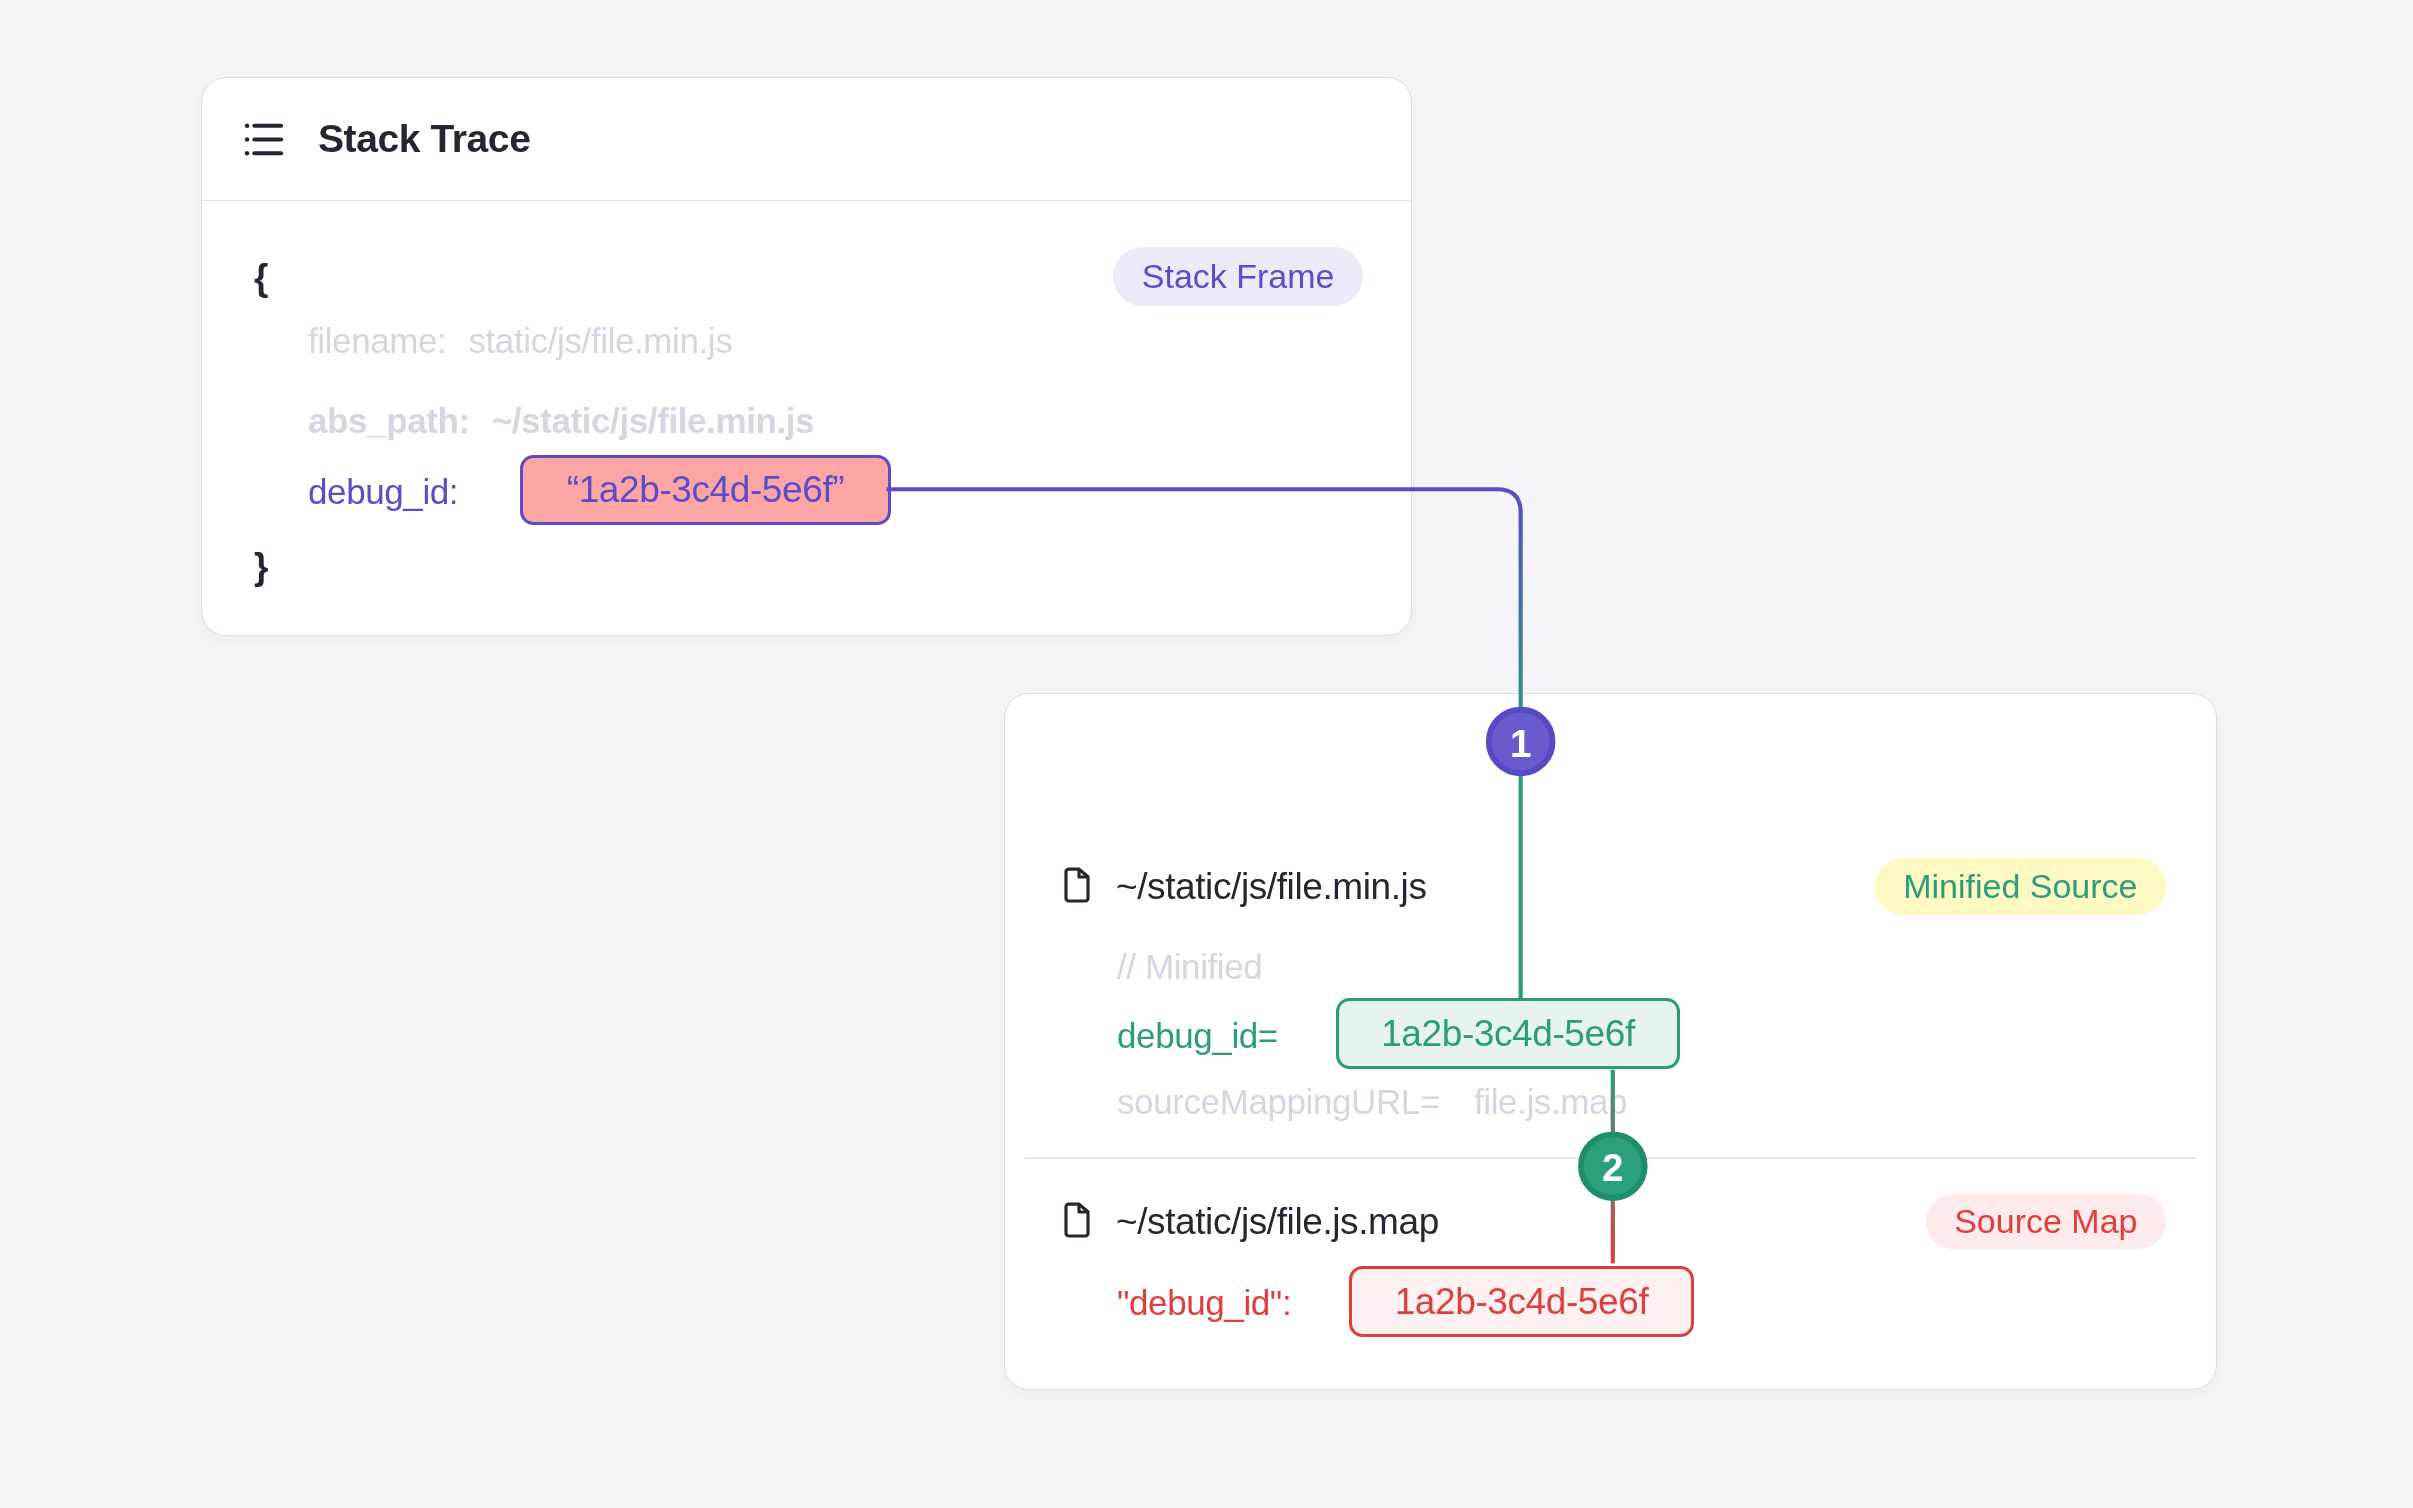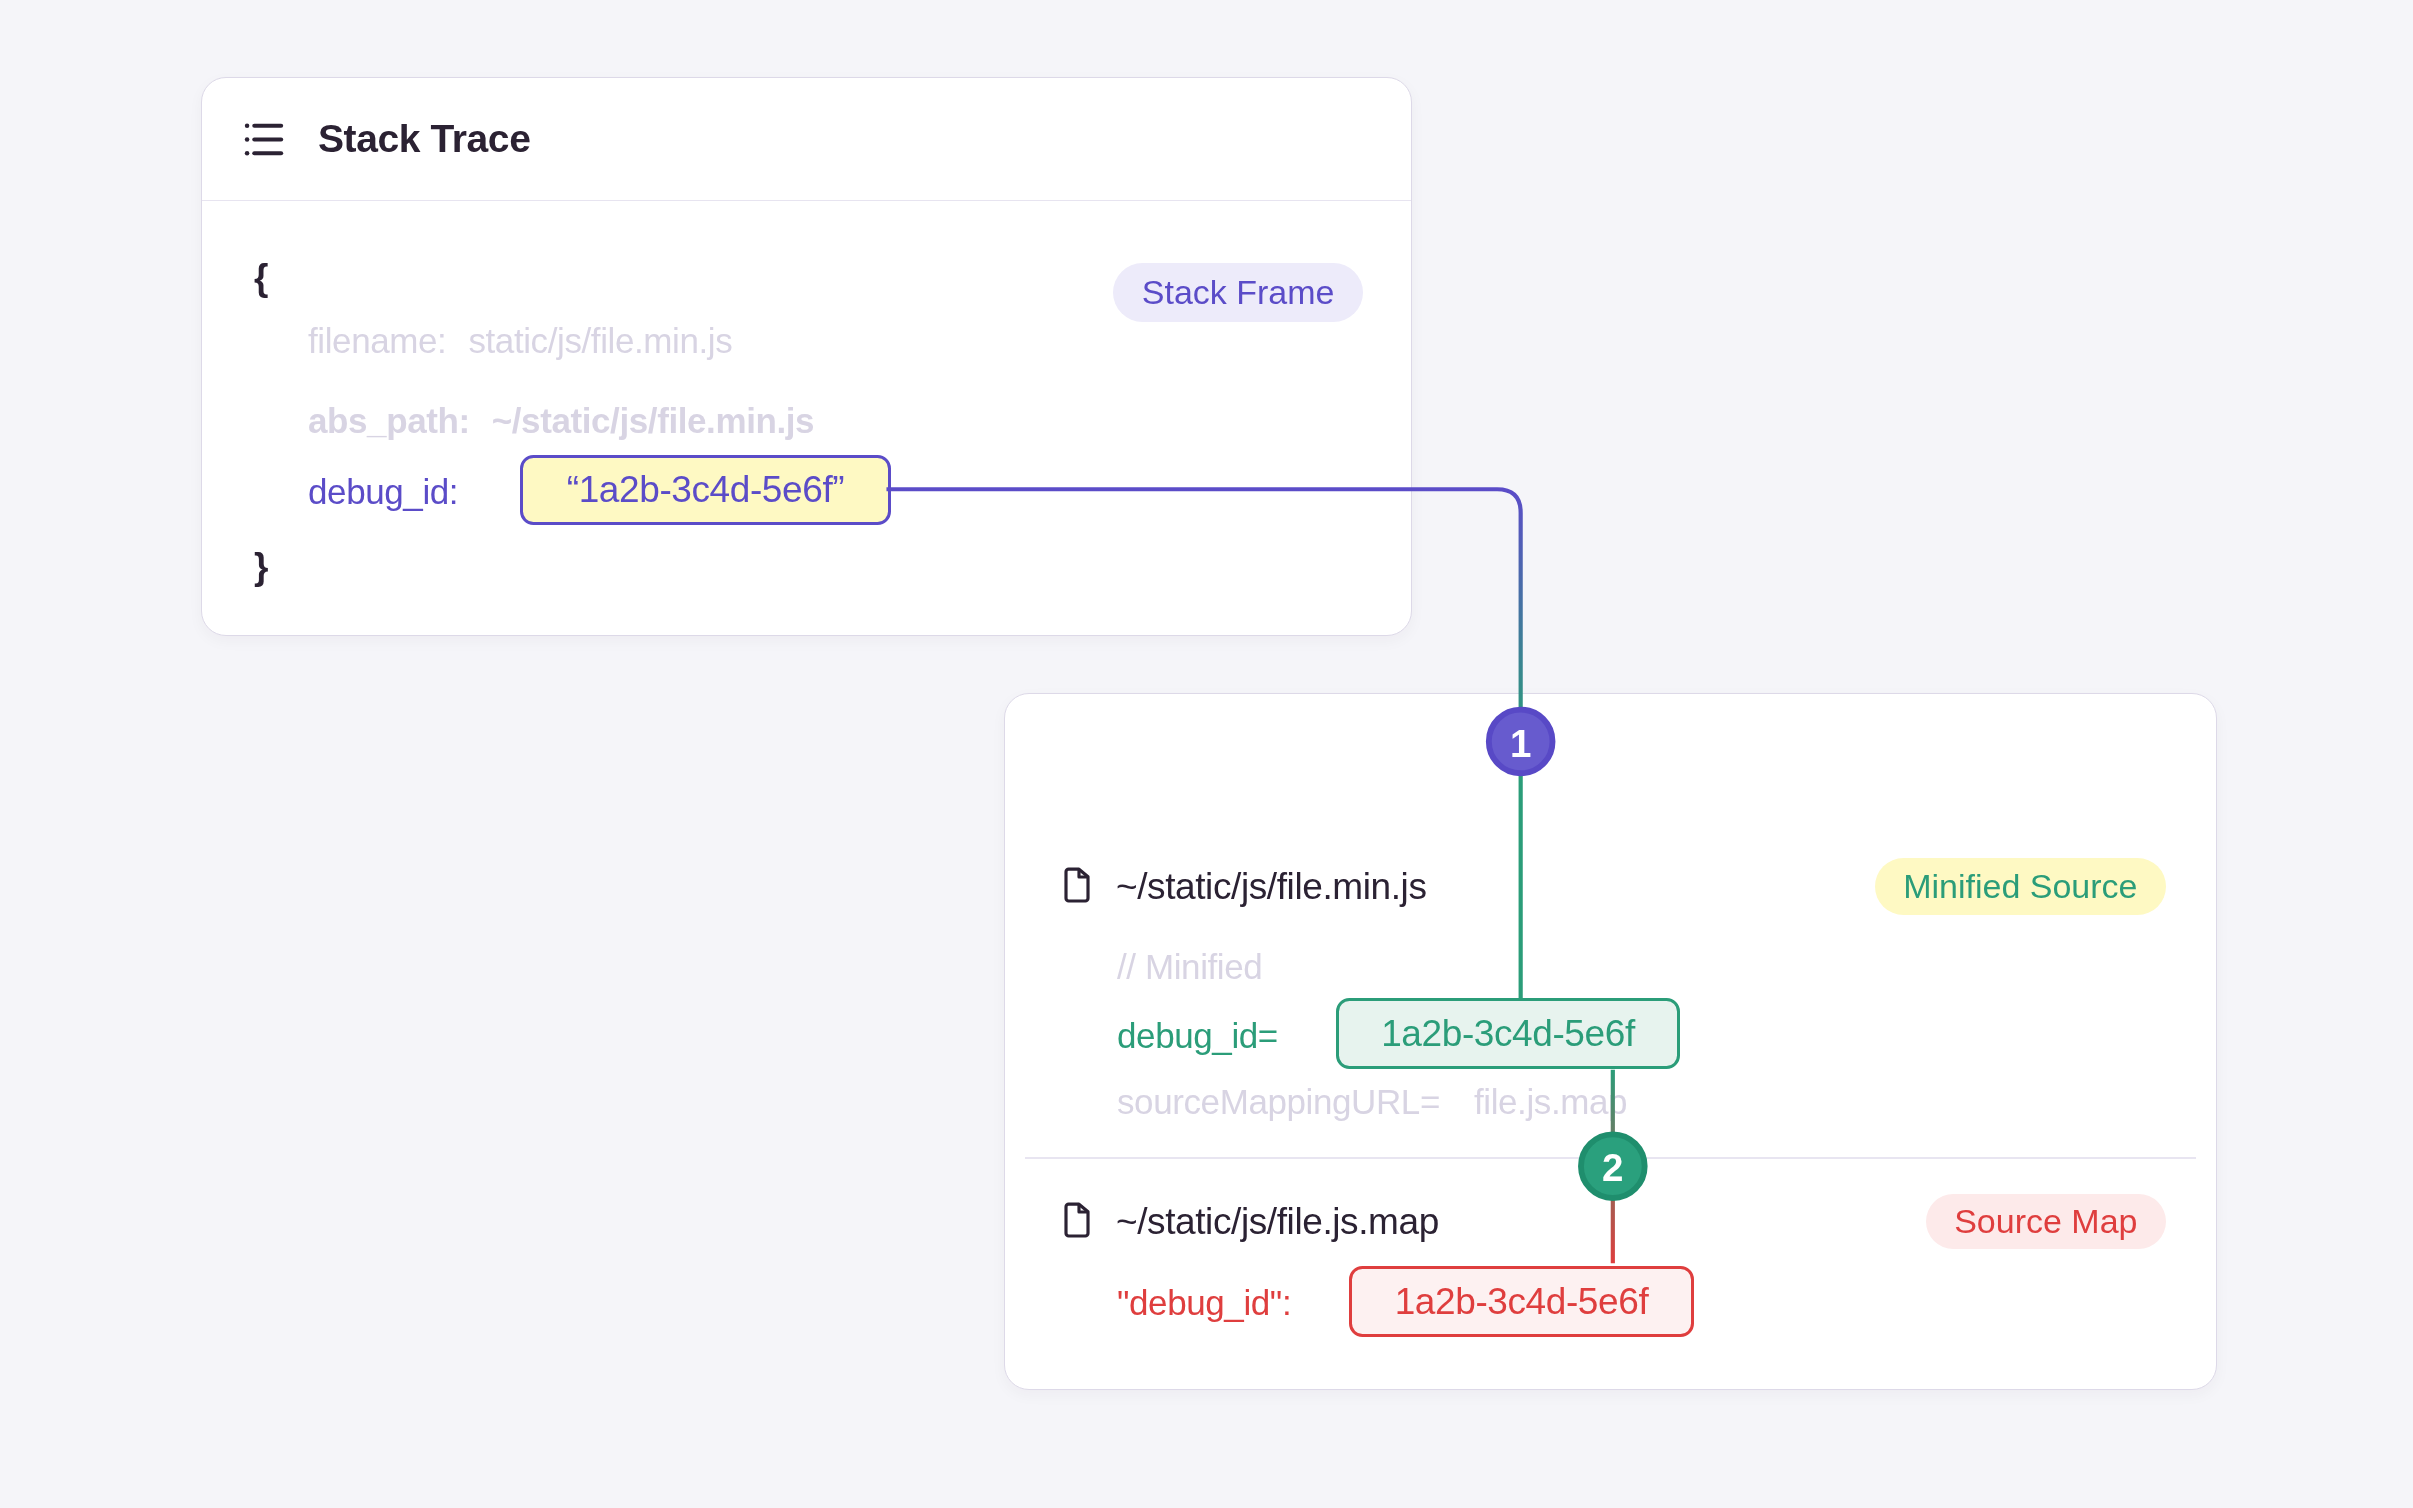--- a/index.html
+++ b/index.html
@@ -45,21 +45,21 @@
   .badge-indigo{background:#edebfa;color:#5b4cc8;height:59px;}
   .badge-green{background:#fef9c3;color:#2b9d79;height:57px;}
   .badge-red{background:#fdeaea;color:#df3e3e;height:55px;}
   .id-box{
     box-sizing:border-box;
     border-radius:13.4px;
     font-size:37px;letter-spacing:-0.4px;
     display:flex;align-items:center;justify-content:center;
     white-space:nowrap;
   }
-  .id-box-indigo{border:3.4px solid #5b4cc8;background:#fef9c3;color:#5b4cc8;
+  .id-box-indigo{border:3.4px solid #5b4cc8;background:#fca5a5;color:#5b4cc8;
     left:318px;top:377px;width:371px;height:70px;}
   .id-box-green{border:3.4px solid #2b9d79;background:#e7f3ee;color:#2b9d79;
     left:331px;top:304px;width:344px;height:71px;}
   .id-box-red{border:3.4px solid #df3e3e;background:#fdf1f1;color:#df3e3e;
     left:344px;top:572px;width:345px;height:71px;}
   .file-icon{width:40px;height:40px;}
   .row-divider{
     position:absolute;left:20px;right:20px;top:463px;height:1.7px;
     background:#e8e5f1;
   }
@@ -83,21 +83,21 @@
       <circle cx="3.1" cy="12" r="1.15" fill="#2b2233" stroke="none"></circle>
       <line x1="6.8" y1="12" x2="20.5" y2="12"></line>
       <circle cx="3.1" cy="19" r="1.15" fill="#2b2233" stroke="none"></circle>
       <line x1="6.8" y1="19" x2="20.5" y2="19"></line>
     </svg>
     <span class="card-title">Stack Trace</span>
   </div>
 
   <span class="abs brace" style="left:52px;top:181px;">{</span>
 
-  <div class="abs badge badge-indigo" style="right:48px;top:185px;">
+  <div class="abs badge badge-indigo" style="right:48px;top:169px;">
     <span>Stack Frame</span>
   </div>
 
   <div class="abs code kv" style="left:106px;top:244px;justify-content:flex-end;">
     <span class="muted">filename:</span>
     <span class="muted">static/js/file.min.js</span>
   </div>
 
   <div class="abs code kv" style="left:106px;top:324px;font-weight:bold;">
     <span class="muted">abs_path:</span>

